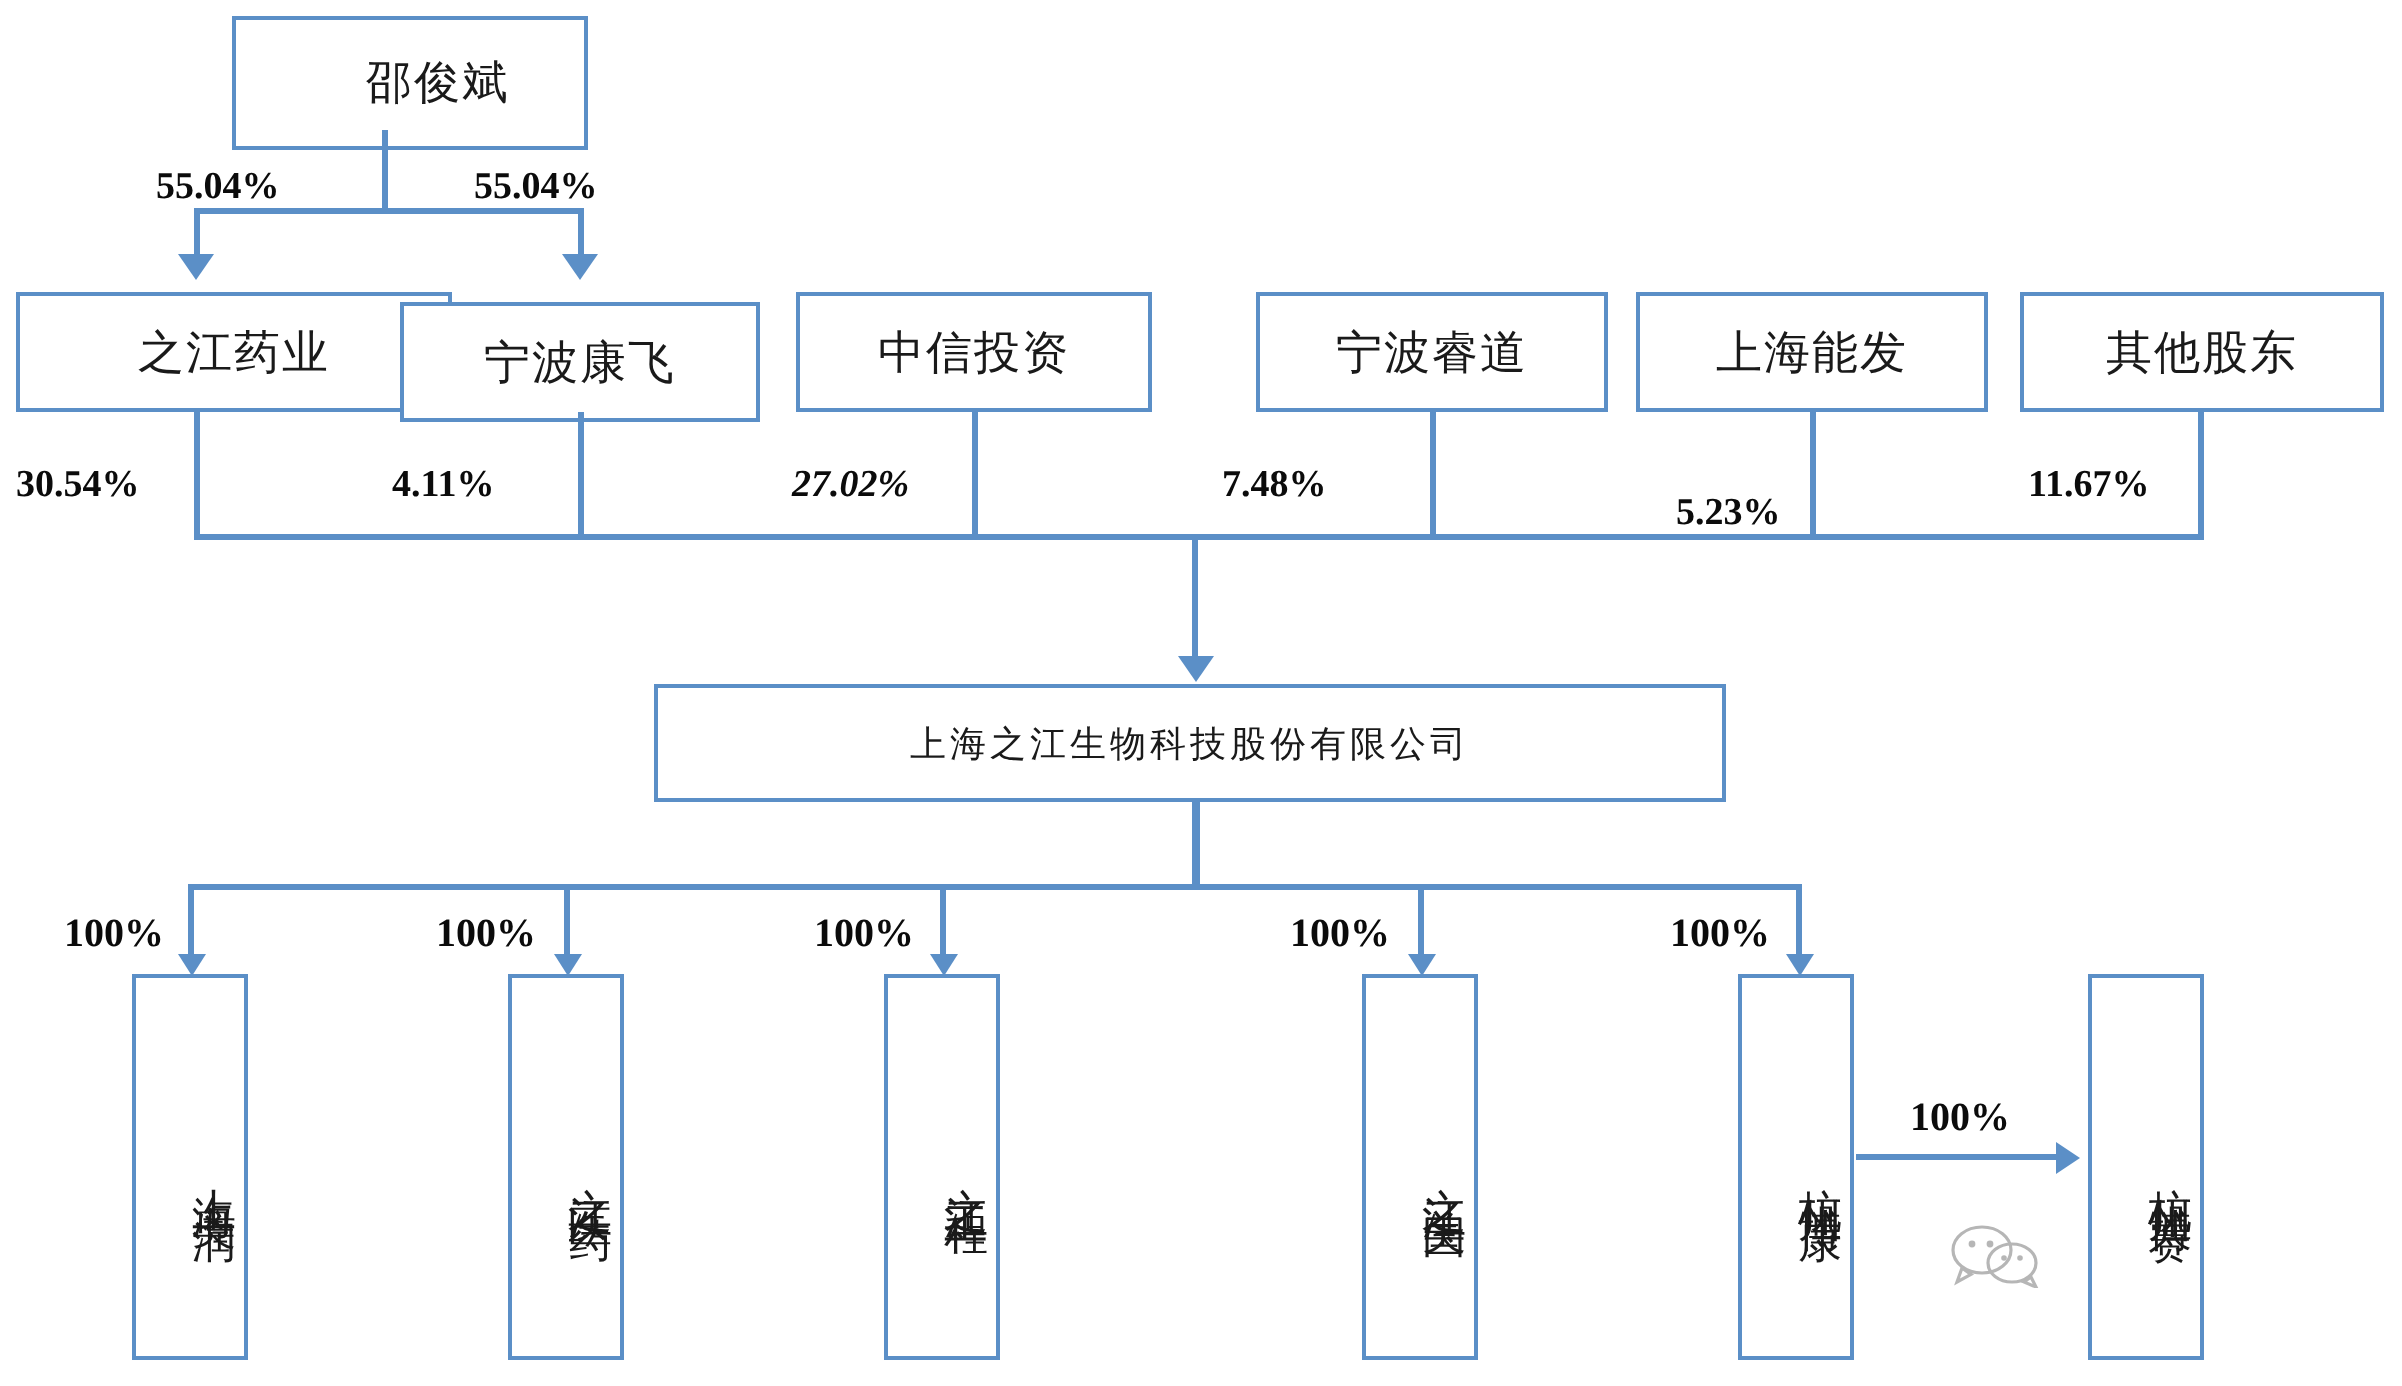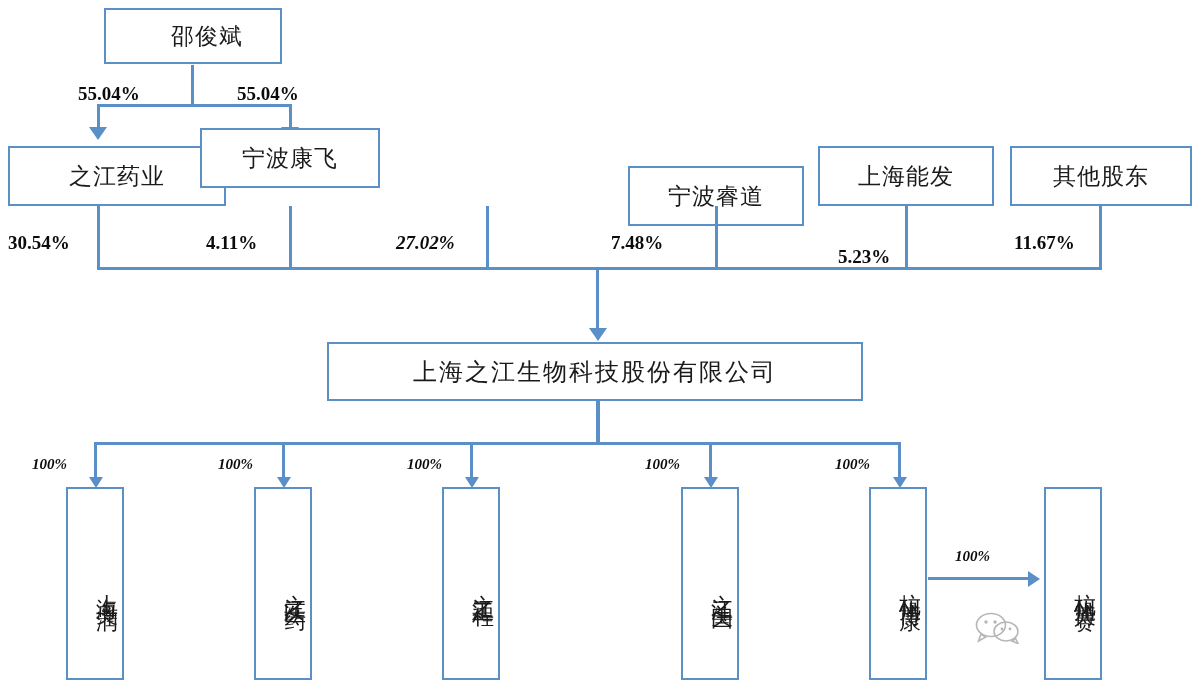--- a/index.html
+++ b/index.html
@@ -28,21 +28,21 @@
     justify-content: center;
     color: #1a1a1a;
     font-family: "Liberation Serif", "DejaVu Serif", serif;
     letter-spacing: 1px;
   }
   .node.person,
   .node.shareholder {
     font-size: 23px;
   }
   .node.company {
-    font-size: 24px;
+    font-size: 18px;
     letter-spacing: 2px;
   }
   .node.sub {
     font-size: 22px;
     line-height: 1.32;
     padding-top: 4px;
     align-items: flex-start;
     writing-mode: vertical-rl;
     text-orientation: upright;
     letter-spacing: 5px;
@@ -78,21 +78,21 @@
   }
   
   .pct {
     position: absolute;
     font-family: "Liberation Serif", "DejaVu Serif", serif;
     font-weight: bold;
     font-size: 19px;
     color: #0b0b0b;
     white-space: nowrap;
   }
-  .pct.sm { font-size: 15px; font-style: italic; }
+  .pct.sm { font-size: 20px; }
 
   
   #watermark {
     position: absolute;
     left: 975px;
     top: 612px;
     display: flex;
     align-items: center;
     gap: 8px;
     opacity: 0.62;
@@ -105,59 +105,62 @@
     letter-spacing: 1px;
     white-space: nowrap;
   }
   #watermark svg { display: block; }
 </style>
 </head>
 <body>
 
 <div id="chart-root">
 
-  <div class="node person" style="left:104px; top:8px; width:178px; height:56px;padding-left:28px;">
+  <div class="node person" style="left:116px; top:8px; width:178px; height:67px;padding-left:28px;">
     <span>邵俊斌</span>
   </div>
 
   <div class="ln v" style="left:191px; top:65px; width:3px; height:41px;"></div>
   <div class="ln h" style="left:97px; top:104px; width:195px; height:3px;"></div>
   <div class="ln v" style="left:97px; top:104px; width:3px; height:24px;"></div>
   <div class="ln v" style="left:289px; top:104px; width:3px; height:24px;"></div>
   <div class="arrow-down" style="left:89px; top:127px;"></div>
   <div class="arrow-down" style="left:281px; top:127px;"></div>
 
   <div class="pct" style="left:78px; top:83px;">55.04%</div>
   <div class="pct" style="left:237px; top:83px;">55.04%</div>
 
   <div class="node shareholder" style="left:8px; top:146px; width:218px; height:60px;">
     <span>之江药业</span>
   </div>
-  <div class="node shareholder" style="left:200px; top:128px; width:180px; height:60px;">
+  <div class="node shareholder" style="left:200px; top:151px; width:180px; height:60px;">
     <span>宁波康飞</span>
   </div>
-  <div class="node shareholder" style="left:628px; top:146px; width:176px; height:60px;margin-top:20px;">
+  <div class="node shareholder" style="left:398px; top:146px; width:178px; height:60px;">
+    <span>中信投资</span>
+  </div>
+  <div class="node shareholder" style="left:628px; top:146px; width:176px; height:60px;">
     <span>宁波睿道</span>
   </div>
   <div class="node shareholder" style="left:818px; top:146px; width:176px; height:60px;">
     <span>上海能发</span>
   </div>
   <div class="node shareholder" style="left:1010px; top:146px; width:182px; height:60px;">
     <span>其他股东</span>
   </div>
 
   <div class="ln v" style="left:97px; top:206px; width:3px; height:64px;"></div>
   <div class="ln v" style="left:289px; top:206px; width:3px; height:64px;"></div>
   <div class="ln v" style="left:486px; top:206px; width:3px; height:64px;"></div>
   <div class="ln v" style="left:715px; top:206px; width:3px; height:64px;"></div>
   <div class="ln v" style="left:905px; top:206px; width:3px; height:64px;"></div>
   <div class="ln v" style="left:1099px; top:206px; width:3px; height:64px;"></div>
 
   <div class="pct" style="left:8px; top:232px;">30.54%</div>
-  <div class="pct" style="left:206px; top:232px;">4.11%</div>
+  <div class="pct" style="left:196px; top:232px;">4.11%</div>
   <div class="pct" style="left:396px; top:232px;font-style:italic;">27.02%</div>
   <div class="pct" style="left:611px; top:232px;">7.48%</div>
   <div class="pct" style="left:838px; top:246px;">5.23%</div>
   <div class="pct" style="left:1014px; top:232px;">11.67%</div>
 
   <div class="ln h" style="left:97px; top:267px; width:1005px; height:3px;"></div>
 
   <div class="ln v" style="left:596px; top:267px; width:3px; height:62px;"></div>
   <div class="arrow-down" style="left:589px; top:328px;"></div>
 

